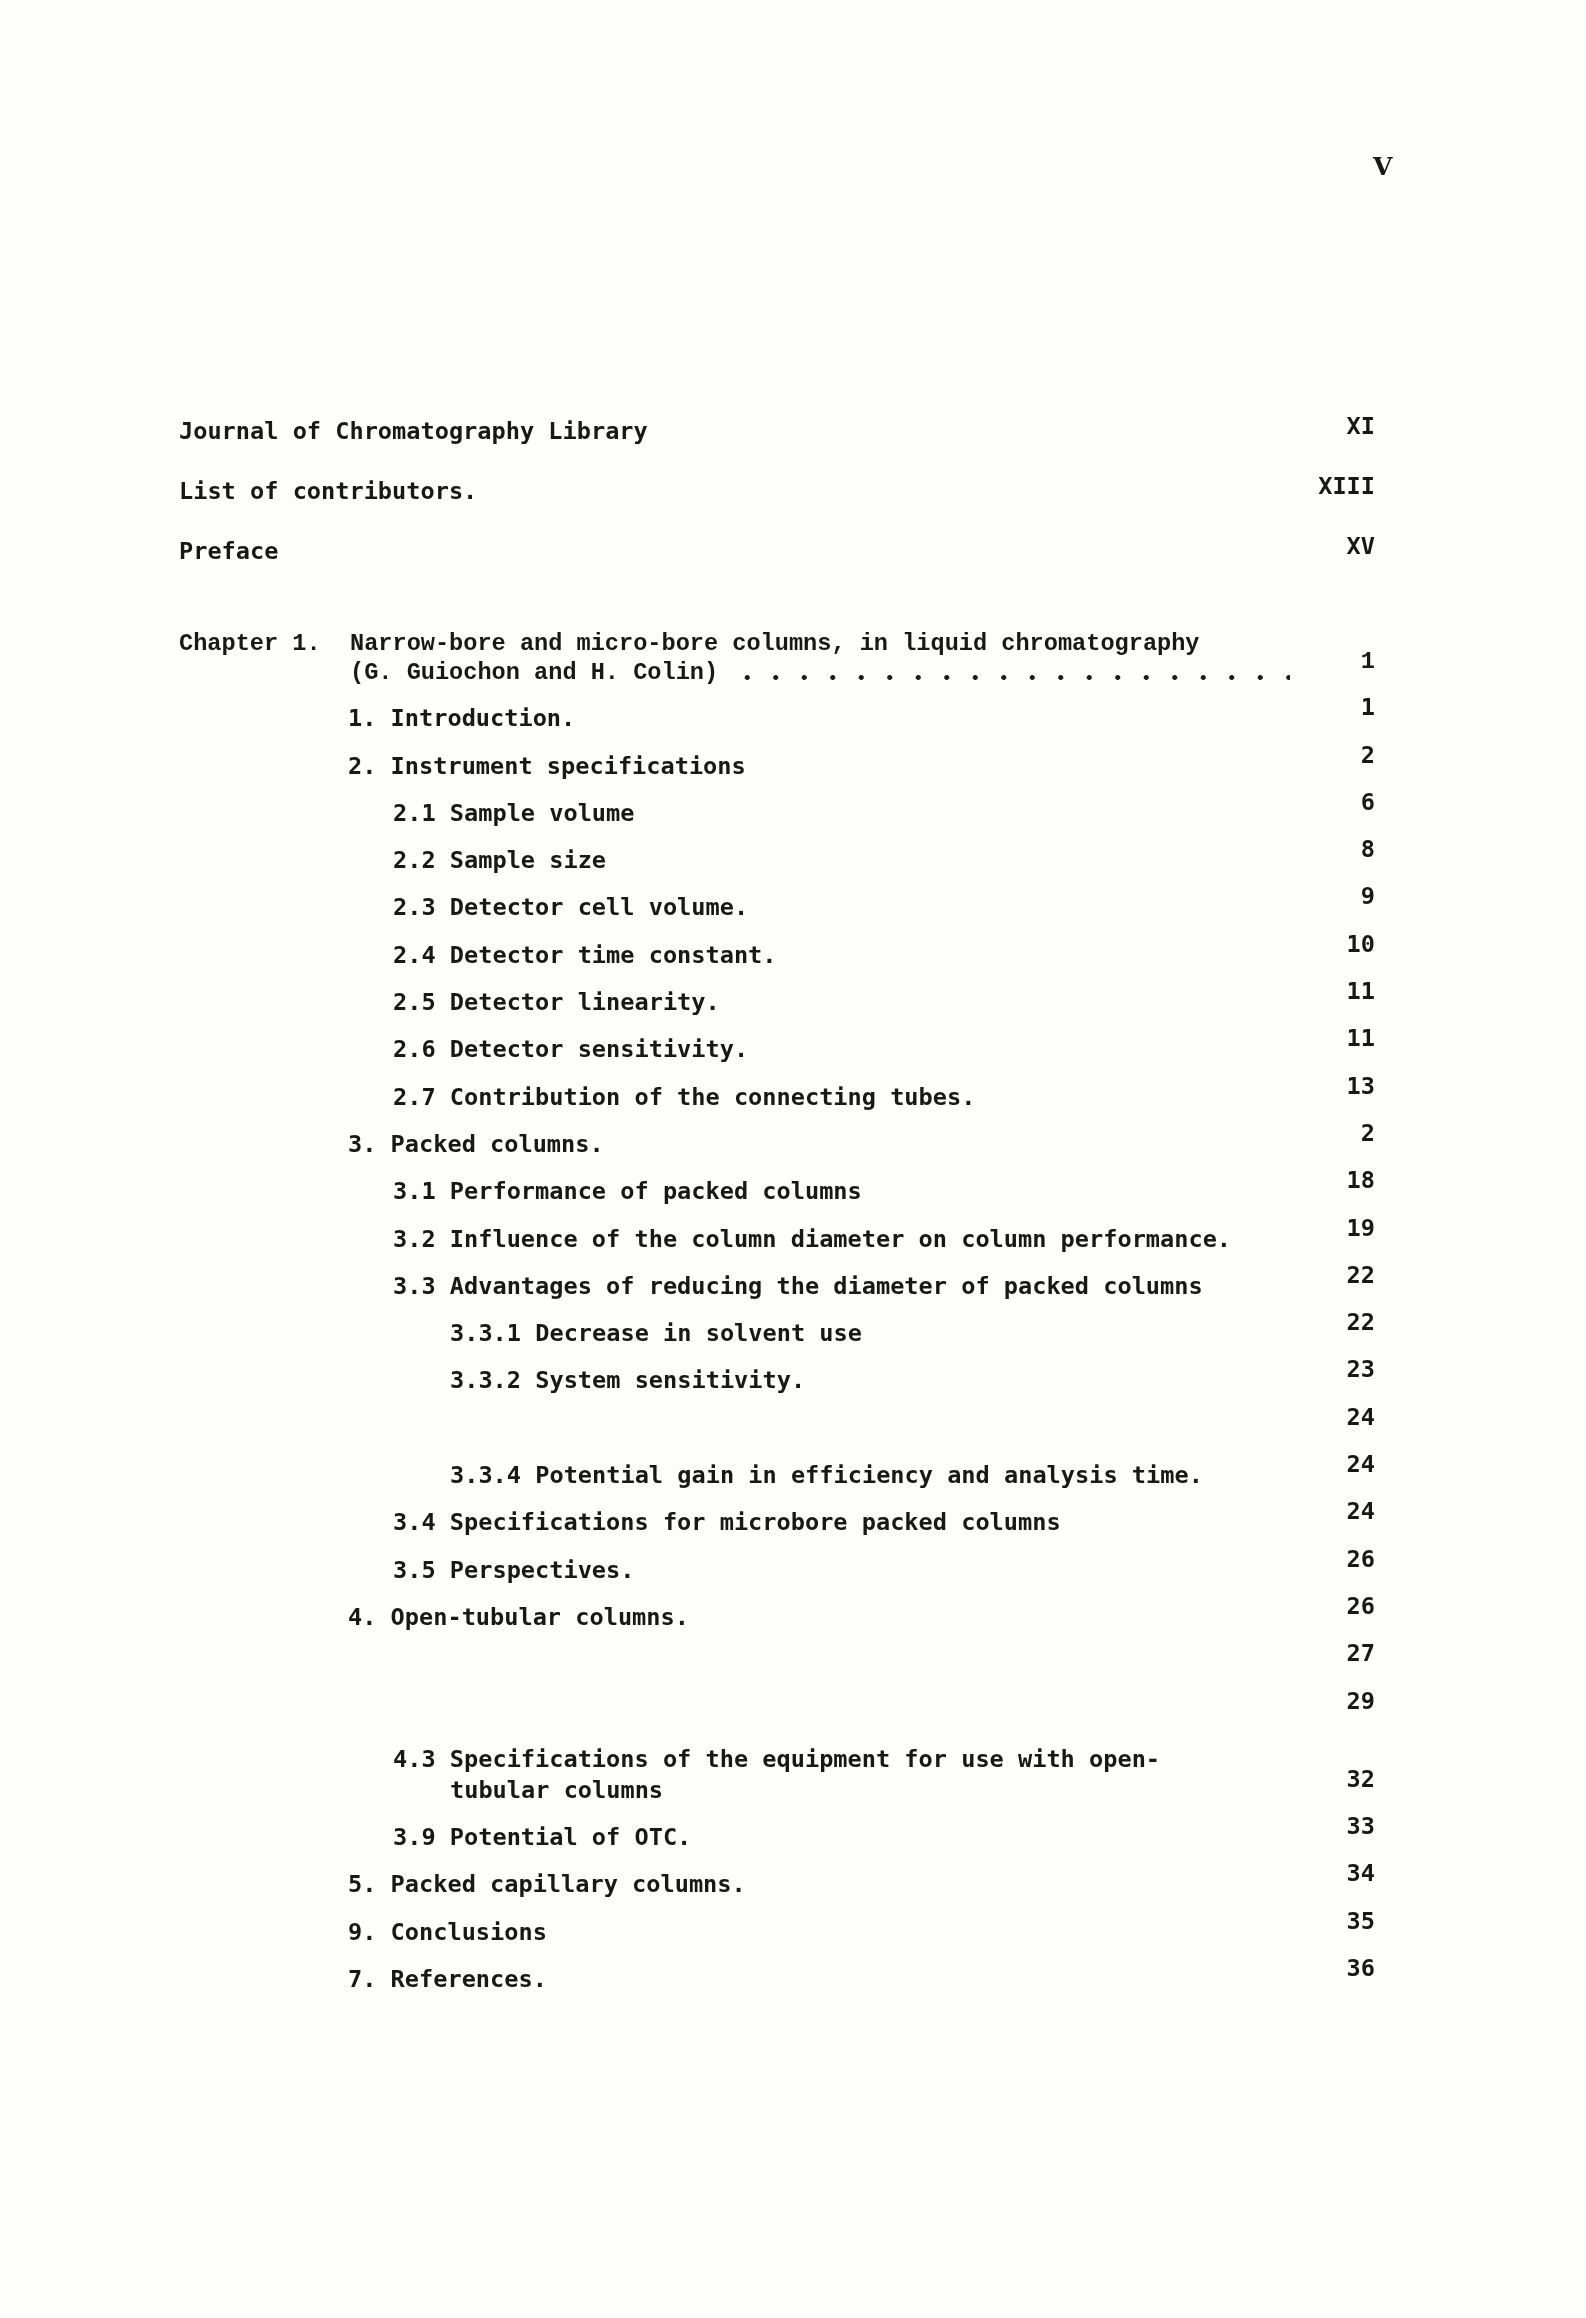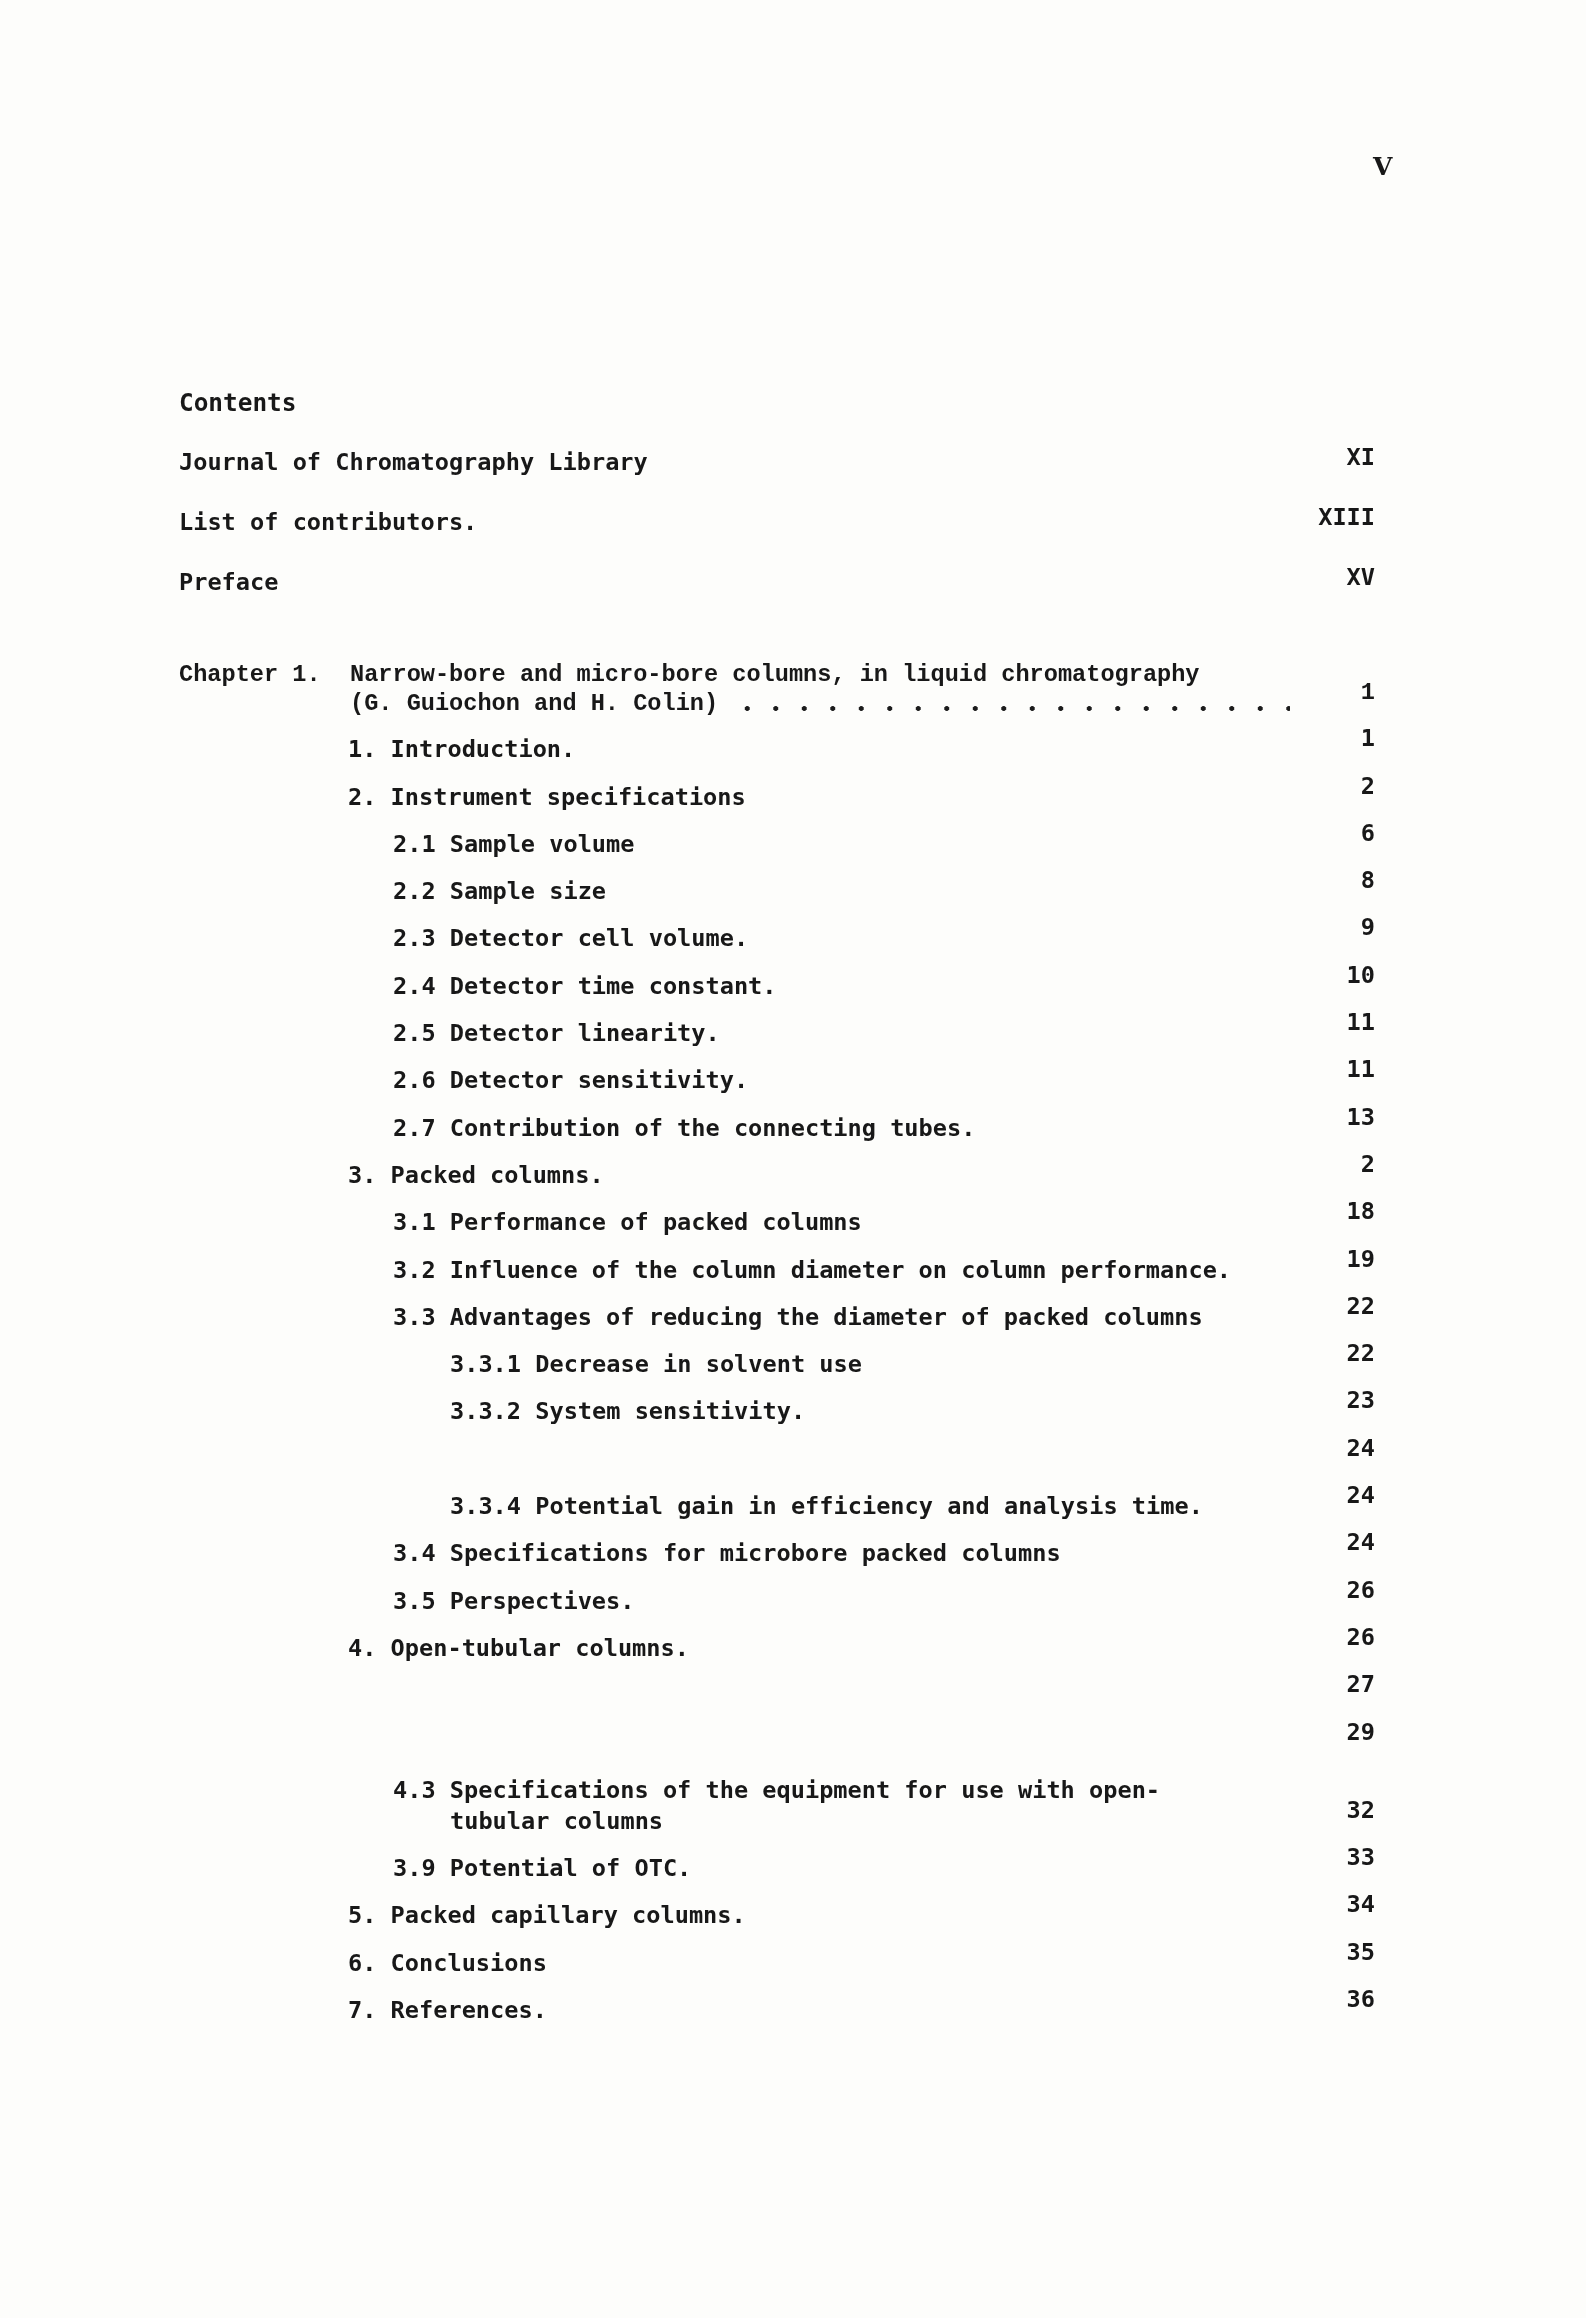--- a/index.html
+++ b/index.html
@@ -86,21 +86,20 @@
 </style>
 </head>
 <body>
 
 <div class="page">
 
   <div class="folio">V</div>
 
   <div class="content">
 
-    <div class="heading">Contents</div>
 
     <div class="fm-list">
   <div class="row">
     <div class="line">
       <span class="t">Journal of Chromatography Library</span>
       <span class="leader"></span>
       <span class="pg pg-fm">XI</span>
     </div>
   </div>
 
@@ -331,21 +330,21 @@
   <div class="row lvl1">
     <div class="line l1">
       <span class="t">5. Packed capillary columns.</span>
       <span class="leader"></span>
       <span class="pg">34</span>
     </div>
   </div>
 
   <div class="row lvl1">
     <div class="line l1">
-      <span class="t">6. Conclusions</span>
+      <span class="t">9. Conclusions</span>
       <span class="leader"></span>
       <span class="pg">35</span>
     </div>
   </div>
 
   <div class="row lvl1">
     <div class="line l1">
       <span class="t">7. References.</span>
       <span class="leader"></span>
       <span class="pg">36</span>

